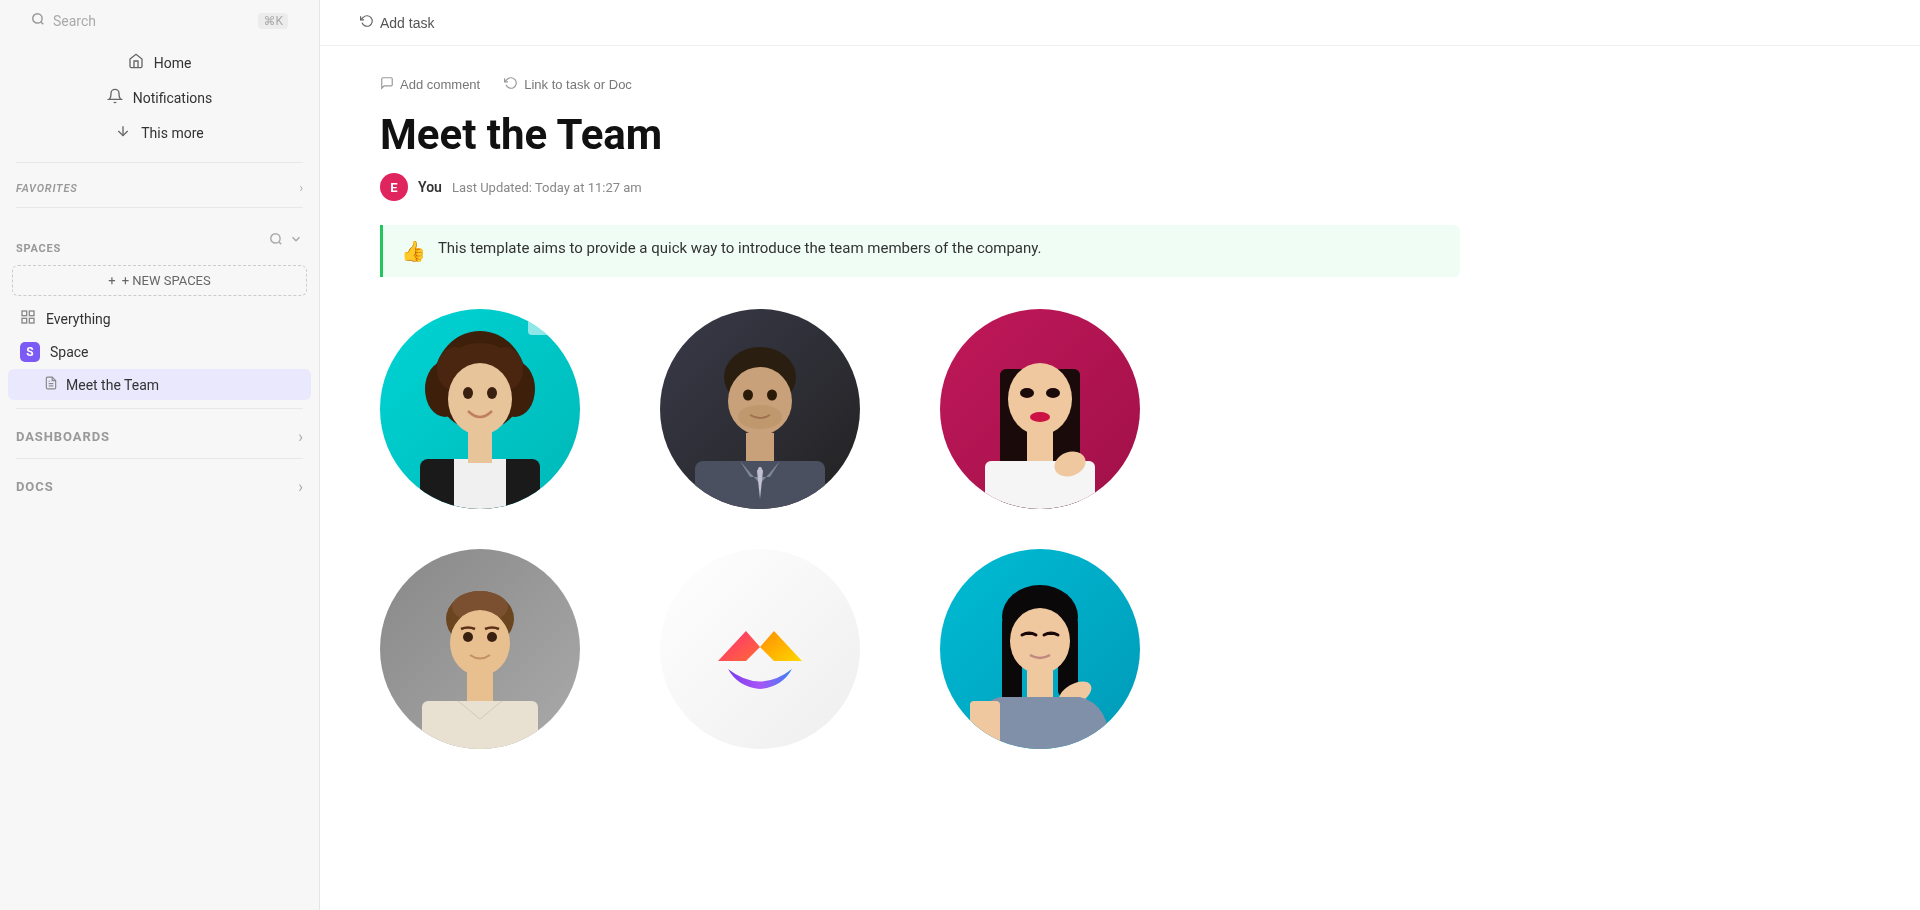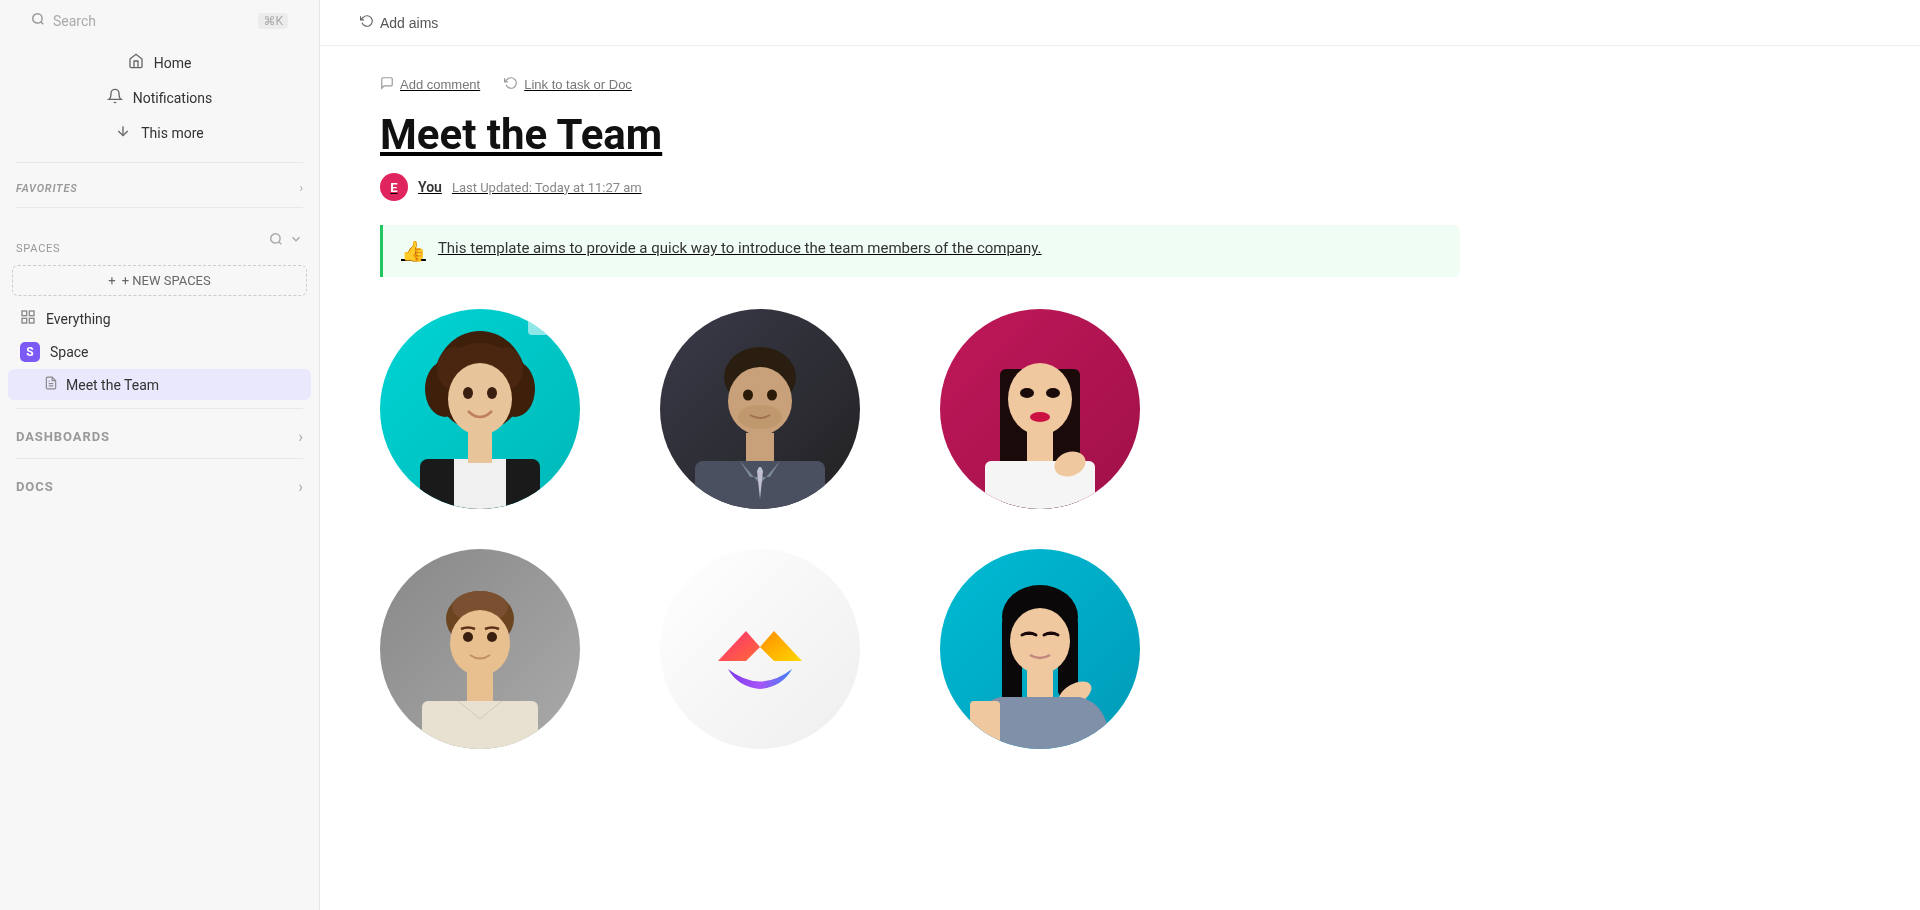--- a/index.html
+++ b/index.html
@@ -77,21 +77,21 @@
 
     
     .sidebar-spaces-header {
       display: flex;
       align-items: center;
       justify-content: space-between;
       padding: 10px 16px 4px 16px;
     }
     .sidebar-spaces-label {
       font-size: 11px;
-      font-weight: 400;
+      font-weight: 700;
       color: #999;
       letter-spacing: 0.07em;
       text-transform: uppercase;
       margin-top: 16px;
     }
     .sidebar-spaces-actions {
       display: flex;
       gap: 6px;
       align-items: center;
       color: #aaa;
@@ -195,21 +195,20 @@
       color: #555;
       cursor: pointer;
       background: none;
       border: none;
     }
 
     
     .content-area {
       padding: 30px 60px;
       max-width: 1200px;
-      text-decoration: underline;
     }
 
     
     .doc-toolbar {
       display: flex;
       align-items: center;
       gap: 24px;
       margin-bottom: 18px;
     }
     .doc-toolbar-btn {
@@ -477,21 +476,21 @@
 <div id="main">
 
   <div class="add-page-bar">
     <button class="add-page-btn">
       <span>
         <svg width="14" height="14" viewBox="0 0 24 24" fill="none" stroke="#666" stroke-width="2">
             <polyline points="1 4 1 10 7 10"></polyline>
             <path d="M3.51 15a9 9 0 102.13-9.36L1 10"></path>
           </svg>
       </span>
-      <span>Add aims</span>
+      <span>Add task</span>
     </button>
   </div>
 
   <div class="content-area">
 
     <div class="doc-toolbar">
       <button class="doc-toolbar-btn">
         <span>
           <svg width="14" height="14" viewBox="0 0 24 24" fill="none" stroke="#999" stroke-width="2">
               <path d="M21 15a2 2 0 01-2 2H7l-4 4V5a2 2 0 012-2h14a2 2 0 012 2z"></path>

